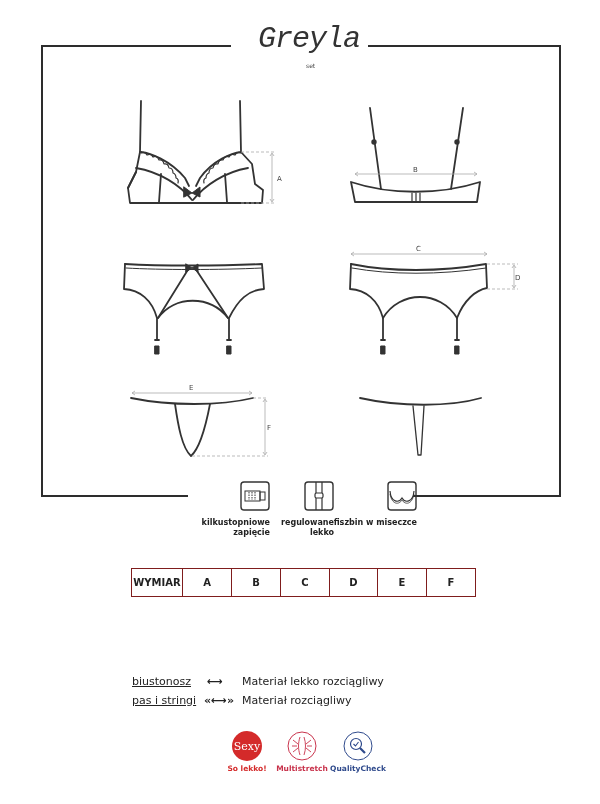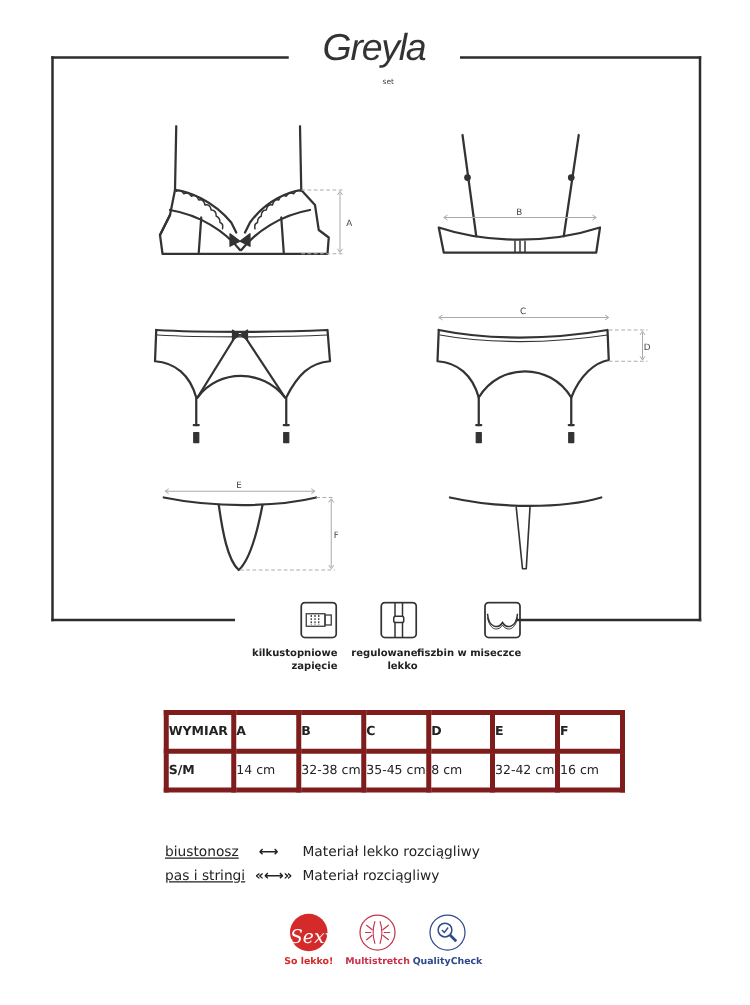--- a/index.html
+++ b/index.html
@@ -1,25 +1,25 @@
 <!DOCTYPE html>
 <html><head>
 <meta charset="utf-8">
 <style>
   html,body{margin:0;padding:0;background:#fff;}
   body{width:600px;height:804px;position:relative;overflow:hidden;font-family:"DejaVu Sans",sans-serif;color:#2b2b2b;}
   .frame-line{position:absolute;background:#2d2d2d;}
   .logo{position:absolute;left:240px;top:22px;width:130px;height:50px;}
-  .logo-title{position:absolute;left:18px;top:0;font-family:Liberation Sans, sans-serif;font-style:italic;font-size:30px;color:#333;letter-spacing:-1px;}
+  .logo-title{position:absolute;left:18px;top:0;font-family:Liberation Mono, monospace;font-style:italic;font-size:30px;color:#333;letter-spacing:-1px;}
   .logo-sub{position:absolute;left:66px;top:40px;font-size:6px;color:#444;}
   svg.draw{position:absolute;left:0;top:0;}
   .feature{position:absolute;text-align:right;font-size:8px;font-weight:bold;line-height:10px;color:#222;}
   .feature .ico{width:30px;height:30px;margin:0 auto 4px auto;}
   table.sizes{position:absolute;left:131px;top:568px;border-collapse:collapse;font-size:10px;}
-  table.sizes td{border:4px solid #7f1d1d;height:27px;padding:0;color:#222;}
+  table.sizes td{border:1px solid #7f1d1d;height:27px;text-align:center;padding:0;color:#222;}
   table.sizes td.hd{font-weight:bold;}
   .legend{position:absolute;left:132px;font-size:11px;color:#222;text-decoration:underline;}
   .legend .arr{position:absolute;left:75px;top:0;font-size:11px;font-weight:bold;}
   .legend .txt{position:absolute;left:110px;top:0;white-space:nowrap;}
   .badge{position:absolute;text-align:center;font-size:7.5px;font-weight:bold;}
   .badge .circ{width:30px;height:30px;border-radius:50%;margin:0 auto 3px auto;position:relative;}
 </style>
 </head>
 <body>
 
@@ -150,46 +150,37 @@
   <tbody>
       <tr>
     <td class="hd" style="width:50px">WYMIAR</td>
     <td class="hd" style="width:48px">A</td>
     <td class="hd" style="width:48px">B</td>
     <td class="hd" style="width:48px">C</td>
     <td class="hd" style="width:47px">D</td>
     <td class="hd" style="width:48px">E</td>
     <td class="hd" style="width:48px">F</td>
   </tr>
-  <tr>
-    <td class="hd">S/M</td>
-    <td>14 cm</td>
-    <td>32-38 cm</td>
-    <td>35-45 cm</td>
-    <td>8 cm</td>
-    <td>32-42 cm</td>
-    <td>16 cm</td>
-  </tr>
 </tbody>
   </table>
 
 <div class="legend" style="top:675px;">
   <span>biustonosz</span>
   <span class="arr">⟷</span>
   <span class="txt">Materiał lekko rozciągliwy</span>
 </div>
 <div class="legend" style="top:694px;">
   <span>pas i stringi</span>
   <span class="arr" style="left:72px;">«⟷»</span>
   <span class="txt">Materiał rozciągliwy</span>
 </div>
 
 <div class="badge" style="left:222px;top:731px;width:50px;color:#d42a2a;">
   <div class="circ" style="background:#d42a2a;">
-    <span style="position:absolute;left:0;right:0;top:9px;color:#fff;font-family:'DejaVu Serif',serif;font-style:italic;font-size:15px;font-weight:normal;">Sexy</span>
+    <span style="position:absolute;left:0;right:0;top:9px;color:#fff;font-family:'DejaVu Serif',serif;font-size:11px;font-weight:normal;">Sexy</span>
   </div>
   <div>So lekko!</div>
 </div>
 <div class="badge" style="left:272px;top:731px;width:60px;color:#c8324b;">
   <svg class="circ" viewBox="0 0 30 30" style="display:block;">
     <circle cx="15" cy="15" r="14" fill="none" stroke="#c8324b" stroke-width="1"></circle>
     <g stroke="#c8324b" stroke-width="0.9" fill="none">
       <path d="M13,6 C11,12 11,18 13,24 M17,6 C19,12 19,18 17,24"></path>
       <path d="M6,9 L11,13 M6,21 L11,17 M24,9 L19,13 M24,21 L19,17 M5,15 L10,15 M25,15 L20,15"></path>
     </g>

